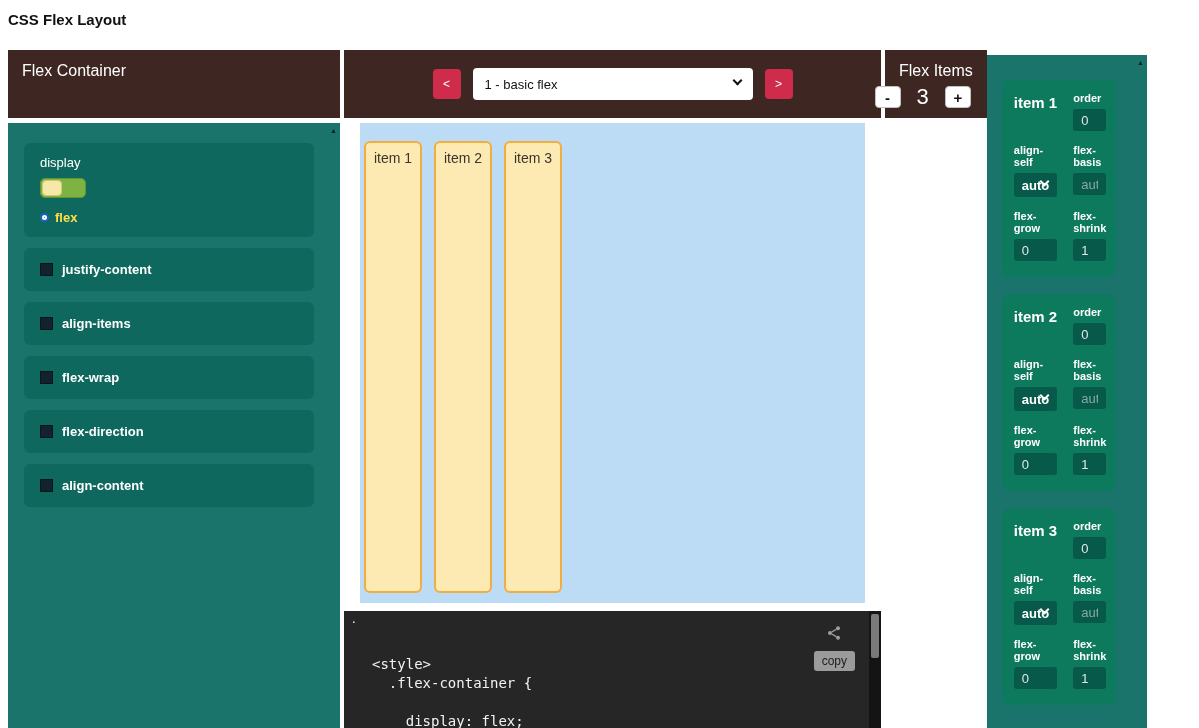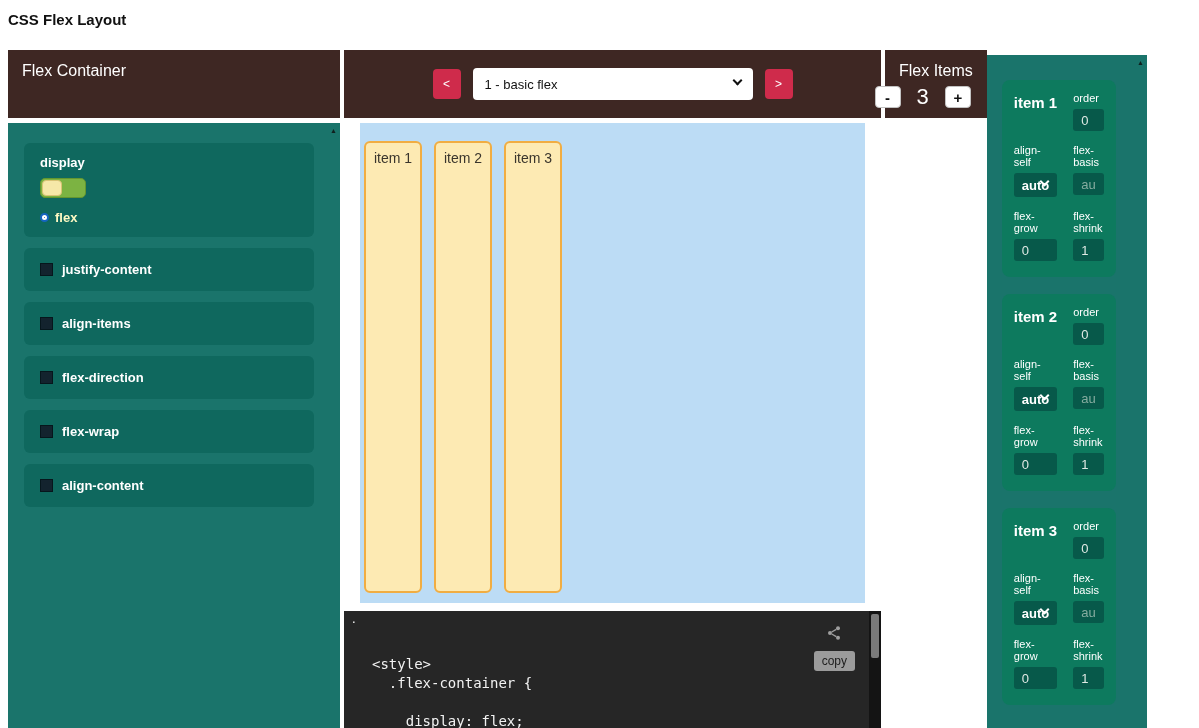--- a/index.html
+++ b/index.html
@@ -20,30 +20,30 @@
   .panel-body { background:#1a746b; margin-top:5px; flex:1; position:relative; overflow:hidden; }
   .scroll-up { position:absolute; top:4px; right:3px; font-size:7px; color:#10201f; line-height:1; cursor:pointer; }
 
   
   .left-panel { width:332px; flex:none; display:flex; flex-direction:column; }
   .left-panel .panel-header, .right-panel .panel-header { padding:12px 14px; font-size:16px; }
   .ctl-group {
     background:#0f685e; border-radius:6px; margin:0 26px 11px 16px; padding:12px 16px;
   }
   .ctl-group.first { margin-top:20px; }
-  .group-label { color:#fff; font-weight:bold; font-size:13px; }
+  .group-label { color:#fff; font-weight:normal; font-size:13px; }
   .toggle {
     width:46px; height:20px; background:#7cb342; border:1px solid #64962f; border-radius:5px;
     position:relative; margin:8px 0 12px; cursor:pointer;
   }
   .toggle .knob {
     position:absolute; left:1px; top:1px; width:20px; height:16px;
     background:#f6e8a8; border:1px solid #d9c374; border-radius:4px;
   }
-  .radio-row { display:flex; align-items:center; gap:6px; color:#fef9c3; font-weight:bold; font-size:13px; cursor:pointer; }
+  .radio-row { display:flex; align-items:center; gap:6px; color:#fde047; font-weight:bold; font-size:13px; cursor:pointer; }
   .radio {
     width:9px; height:9px; border-radius:50%; background:#fff; border:2px solid #1565c0;
     position:relative; display:inline-block; flex:none;
   }
   .radio::after { content:""; position:absolute; inset:2px; border-radius:50%; background:#1565c0; }
   .ctl-row { display:flex; align-items:center; gap:9px; color:#fff; font-weight:bold; font-size:13px; padding:2px 0; }
   .checkbox { width:13px; height:13px; background:#13232e; border:1px solid #06161c; flex:none; cursor:pointer; }
 
   
   .middle { width:537px; flex:none; display:flex; flex-direction:column; }
@@ -96,21 +96,21 @@
     font-size:15px; font-weight:bold; color:#111; line-height:1; cursor:pointer; font-family:inherit; padding:0;
   }
   .count-value { color:#fff; font-size:22px; }
 
   .item-card {
     background:#0d7a5e; border-radius:8px; margin:0 31px 17px 15px; padding:12px 12px 16px;
   }
   .item-card.first { margin-top:25px; }
   .card-grid { display:grid; grid-template-columns:1fr 1fr; column-gap:16px; row-gap:13px; }
   .card-name { color:#fff; font-weight:bold; font-size:15px; padding-top:2px; }
-  .field-label { color:#fff; font-weight:normal; font-size:11px; margin-bottom:5px; }
+  .field-label { color:#fff; font-weight:bold; font-size:11px; margin-bottom:5px; }
   .field input {
     width:100%; height:22px; background:#07594a; border:none; border-radius:3px;
     color:#dfe9e4; font-size:13px; padding:0 8px; font-family:inherit;
   }
   .field input::placeholder { color:#86aca0; }
   .select-dark {
     height:24px; background:#07594a; border-radius:3px; color:#fff; font-weight:bold;
     font-size:13px; display:flex; align-items:center; padding:0 8px; position:relative; cursor:pointer;
   }
   .select-dark .chev { position:absolute; right:9px; top:9px; }
@@ -150,28 +150,28 @@
       <div class="ctl-group">
         <div class="ctl-row">
           <span class="checkbox"></span>
           <span>align-items</span>
         </div>
       </div>
 
       <div class="ctl-group">
         <div class="ctl-row">
           <span class="checkbox"></span>
+          <span>flex-wrap</span>
+        </div>
+      </div>
+
+      <div class="ctl-group">
+        <div class="ctl-row">
+          <span class="checkbox"></span>
           <span>flex-direction</span>
-        </div>
-      </div>
-
-      <div class="ctl-group">
-        <div class="ctl-row">
-          <span class="checkbox"></span>
-          <span>flex-wrap</span>
         </div>
       </div>
 
       <div class="ctl-group">
         <div class="ctl-row">
           <span class="checkbox"></span>
           <span>align-content</span>
         </div>
       </div>
     </div>

